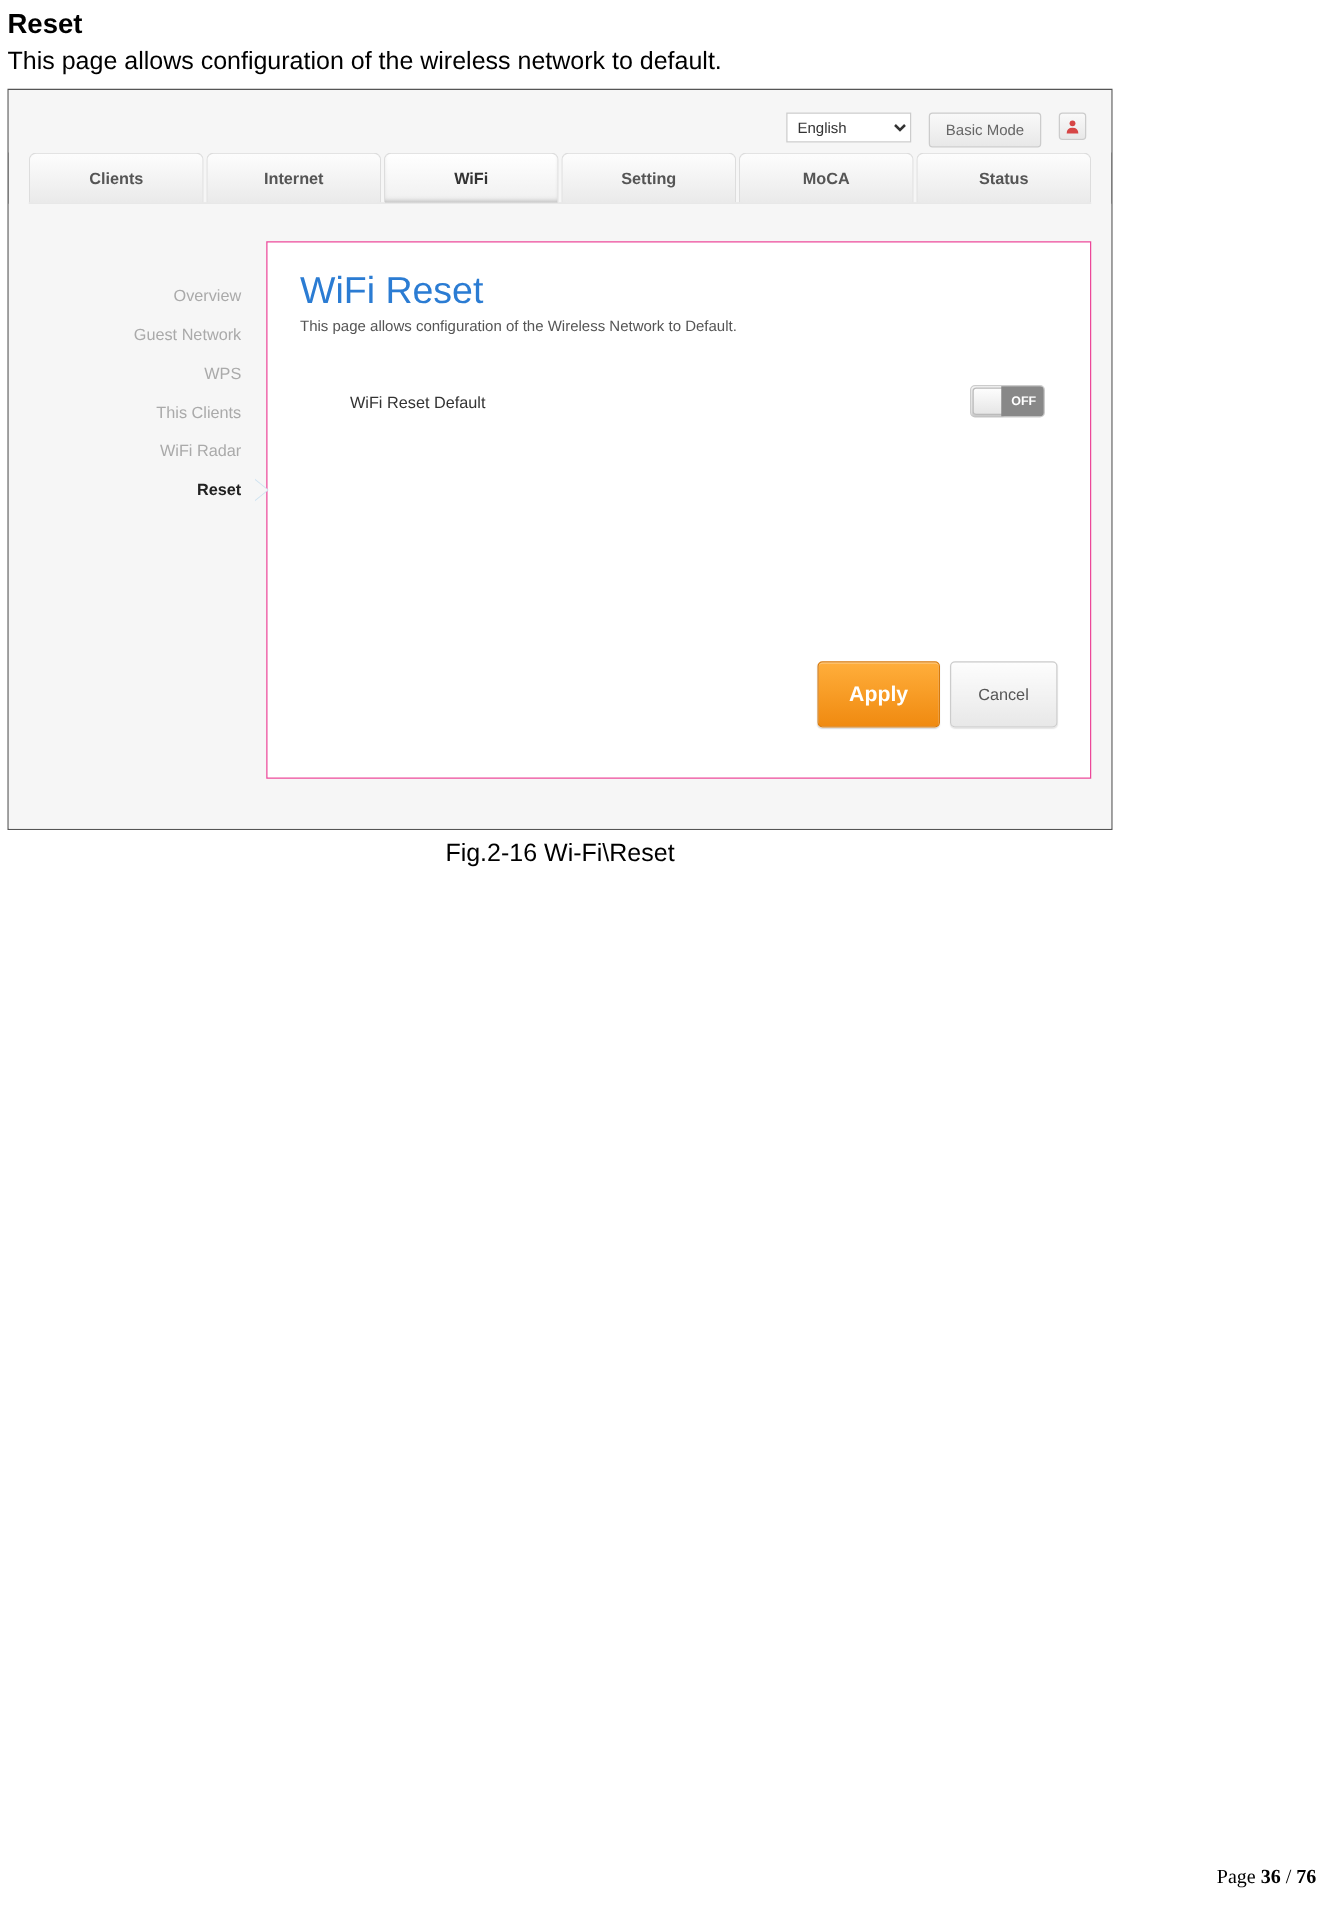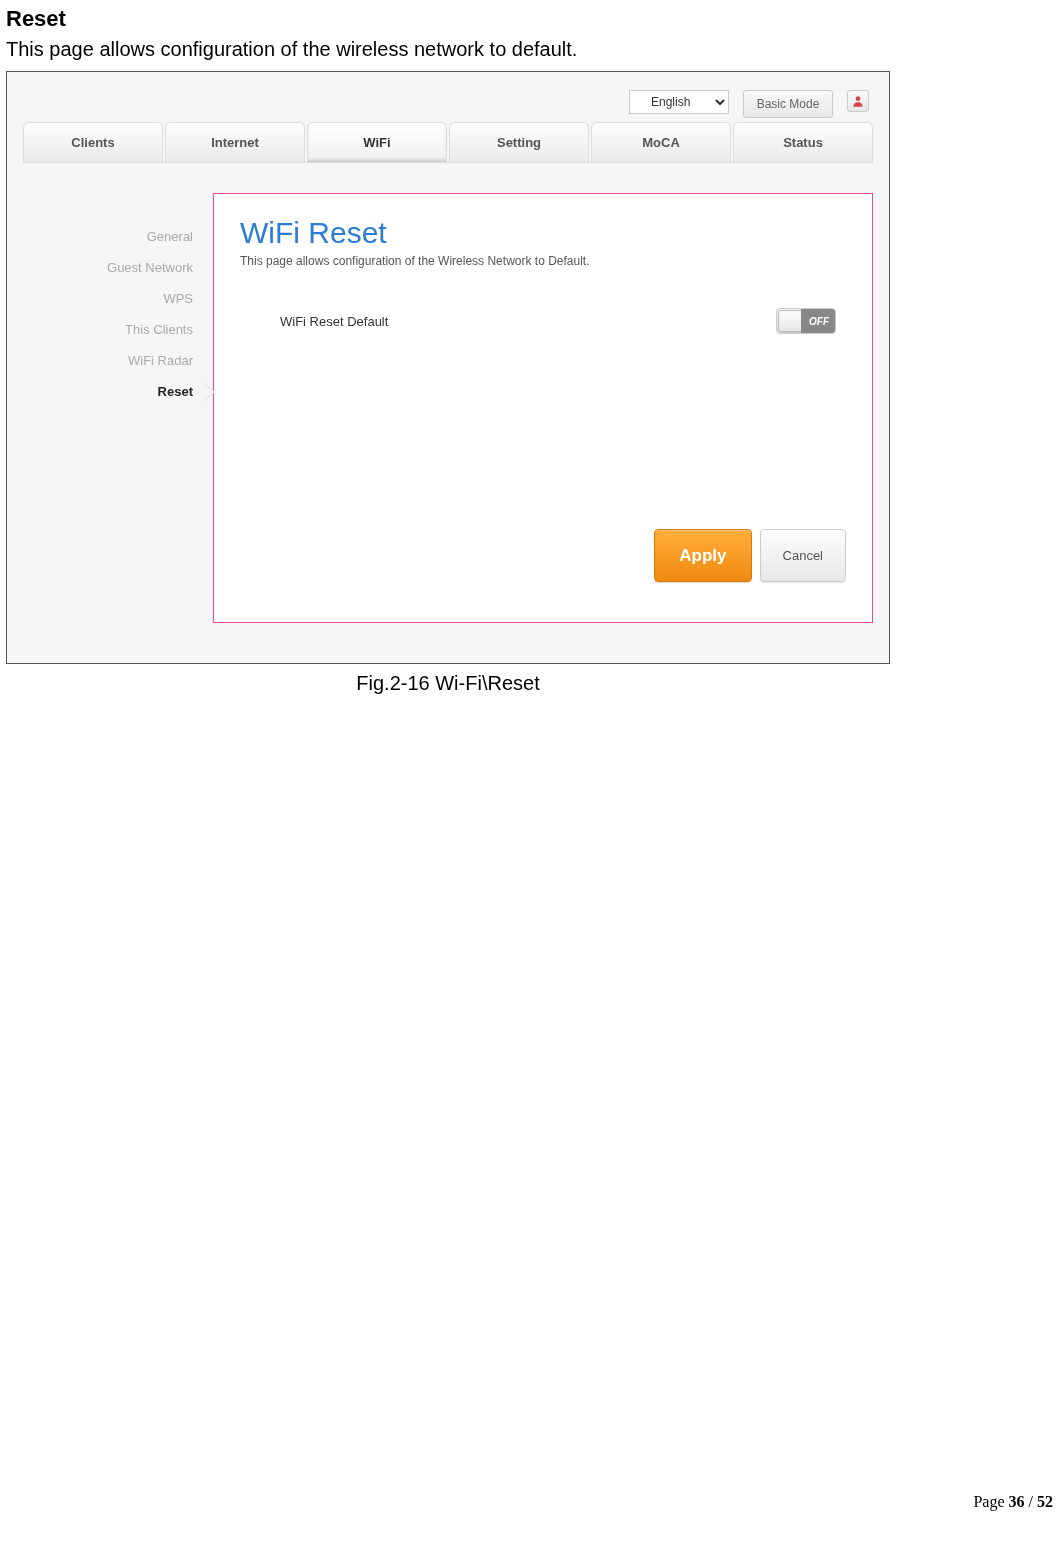--- a/index.html
+++ b/index.html
@@ -40,21 +40,21 @@
     }
     .lang-select {
       position: absolute;
       top: 18px;
       right: 160px;
       width: 100px;
       height: 24px;
       font-size: 12px;
       background: #fff;
       border: 1px solid #ccc;
-      padding: 2px 17px;
+      padding: 2px 4px;
       color: #333;
     }
     .basic-mode-btn {
       position: absolute;
       top: 18px;
       right: 56px;
       width: 90px;
       height: 28px;
       background: linear-gradient(#f9f9f9, #e8e8e8);
       border: 1px solid #ccc;
@@ -218,21 +218,20 @@
       position: absolute;
       right: 0;
       top: 0;
       bottom: 0;
       width: 34px;
       background: #888;
       border-radius: 0 3px 3px 0;
       display: flex;
       align-items: center;
       justify-content: center;
-      font-style: italic;
     }
     .button-row {
       position: absolute;
       bottom: 40px;
       right: 26px;
       display: flex;
       gap: 8px;
     }
     .apply-btn {
       background: linear-gradient(#ffae3b, #f08a10);
@@ -298,21 +297,21 @@
       <div class="nav-tab">Clients</div>
       <div class="nav-tab">Internet</div>
       <div class="nav-tab active">WiFi</div>
       <div class="nav-tab">Setting</div>
       <div class="nav-tab">MoCA</div>
       <div class="nav-tab">Status</div>
     </div>
 
   <div class="content-area">
     <div class="sidebar" id="sidebar">
-        <div class="sidebar-item">General</div>
+        <div class="sidebar-item">Overview</div>
         <div class="sidebar-item">Guest Network</div>
         <div class="sidebar-item">WPS</div>
         <div class="sidebar-item">This Clients</div>
         <div class="sidebar-item">WiFi Radar</div>
         <div class="sidebar-item active">Reset</div>
       </div>
 
     <div class="main-panel">
       <div class="panel-title">WiFi Reset</div>
       <div class="panel-desc">This page allows configuration of the Wireless Network to Default.</div>
@@ -331,14 +330,14 @@
         <button class="apply-btn">Apply</button>
         <button class="cancel-btn">Cancel</button>
       </div>
     </div>
   </div>
 </div>
 
 <div class="figure-caption">Fig.2-16 Wi-Fi\Reset</div>
 
 <div class="page-footer">
-  <span>Page </span><span class="bold">36</span><span> / </span><span class="bold">52</span>
+  <span>Page </span><span class="bold">36</span><span> / </span><span class="bold">76</span>
 </div>
 
 </body></html>

